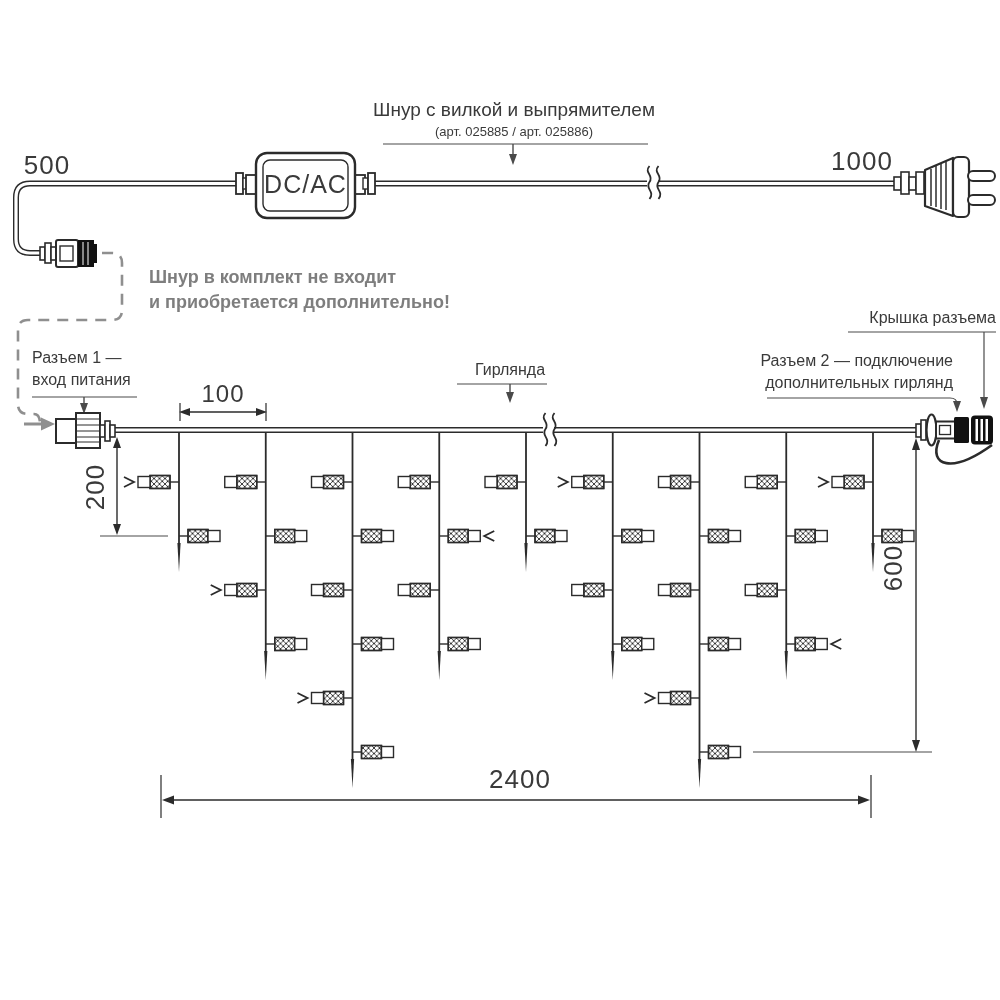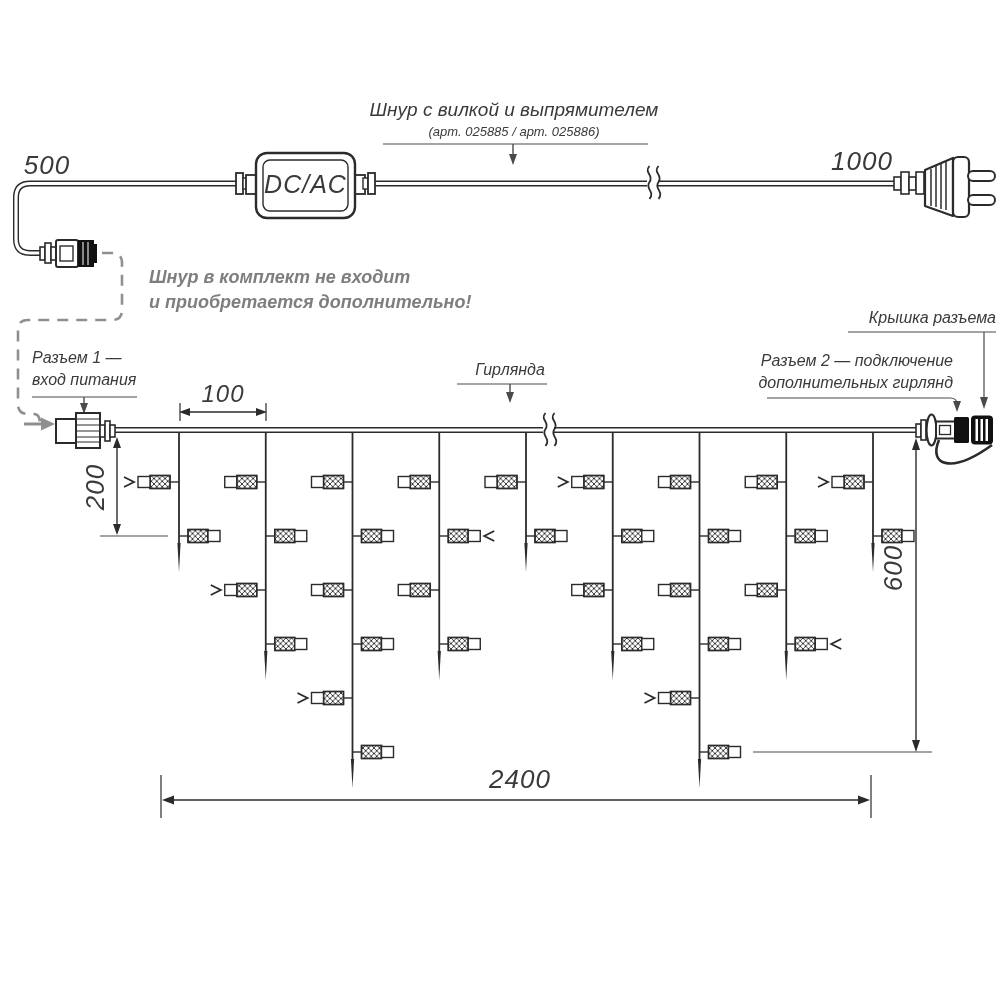--- a/index.html
+++ b/index.html
@@ -1,16 +1,16 @@
 <!DOCTYPE html>
 <html><head>
 <meta charset="utf-8">
 <style>
   html,body{margin:0;padding:0;background:#fff;}
-  .canvas{width:1000px;height:1000px;background:#fff;position:relative;font-family:"Liberation Sans",sans-serif;font-style:italic;}
+  .canvas{width:1000px;height:1000px;background:#fff;position:relative;font-family:"Liberation Sans",sans-serif;}
   svg{display:block;}
   text{font-family:"Liberation Sans",sans-serif;fill:#3a3a3a;}
   .num{font-size:26px;letter-spacing:1px;}
   .lbl{font-size:16px;}
   .title{font-size:19px;}
   .sub{font-size:13px;}
   .note{font-size:18px;font-weight:bold;fill:#7e7e7e;}
   .boxlbl{font-size:25px;letter-spacing:1px;}
 </style>
 </head>

